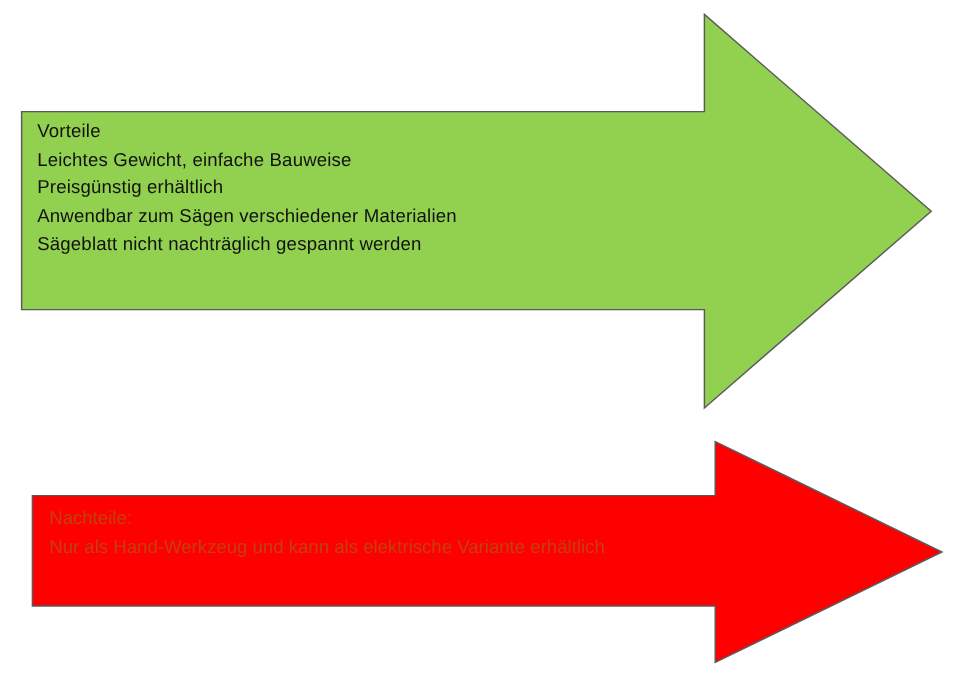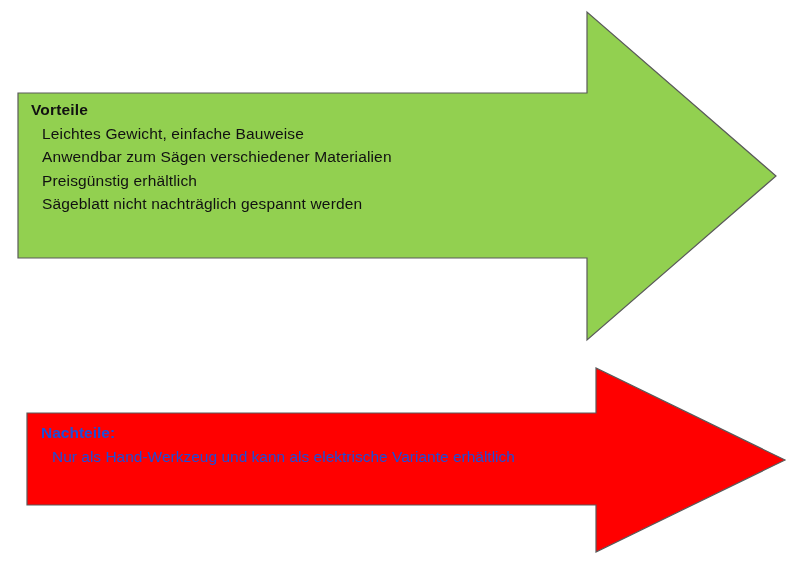--- a/index.html
+++ b/index.html
@@ -22,50 +22,49 @@
       height: 578px;
     }
     .arrow-text {
       position: absolute;
       font-size: 15.5px;
       line-height: 23.6px;
       color: #111111;
       white-space: nowrap;
     }
     .arrow-text .title {
-      font-weight: bold;
+      font-weight: normal;
       display: block;
     }
     .arrow-text .line {
       display: block;
-      margin-left: 11px;
     }
     #pros-text {
       left: 31px;
       top: 98px;
       letter-spacing: 0.15px;
     }
     #cons-text {
       left: 41px;
       top: 421px;
-      color: #1d4ed8;
+      color: #c2410c;
     }
   </style>
 </head>
 <body>
 
 <svg class="arrows" viewBox="0 0 800 578" xmlns="http://www.w3.org/2000/svg">
   <polygon id="pros-shape" points="18,93 587,93 587,12 776,176 587,340 587,258 18,258" fill="#92D050" stroke="#5A5A5A" stroke-width="1.2"></polygon>
   <polygon id="cons-shape" points="27,413 596,413 596,368 785,460 596,552 596,505 27,505" fill="#FF0000" stroke="#5A5A5A" stroke-width="1.2"></polygon>
 </svg>
 
 <div class="arrow-text" id="pros-text">
   <span class="title">Vorteile</span>
   <span class="line">Leichtes Gewicht, einfache Bauweise</span>
+  <span class="line">Preisgünstig erhältlich</span>
   <span class="line">Anwendbar zum Sägen verschiedener Materialien</span>
-  <span class="line">Preisgünstig erhältlich</span>
   <span class="line">Sägeblatt nicht nachträglich gespannt werden</span>
 </div>
 
 <div class="arrow-text" id="cons-text">
   <span class="title">Nachteile:</span>
   <span class="line">Nur als Hand-Werkzeug und kann als elektrische Variante erhältlich</span>
 </div>
 
 </body></html>

